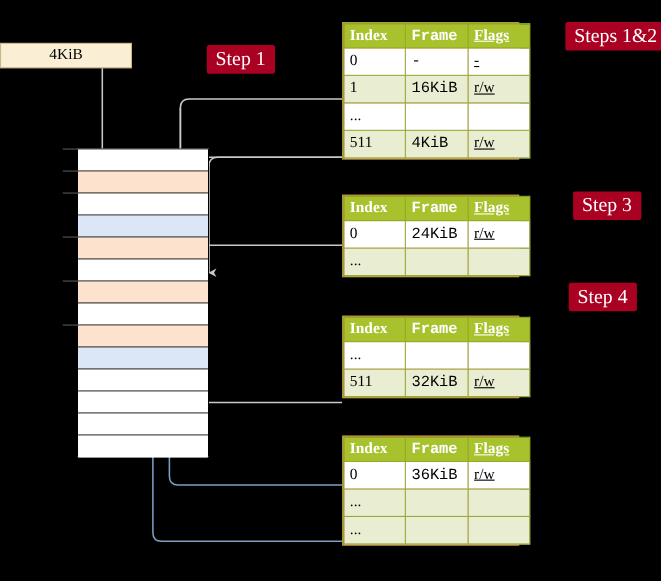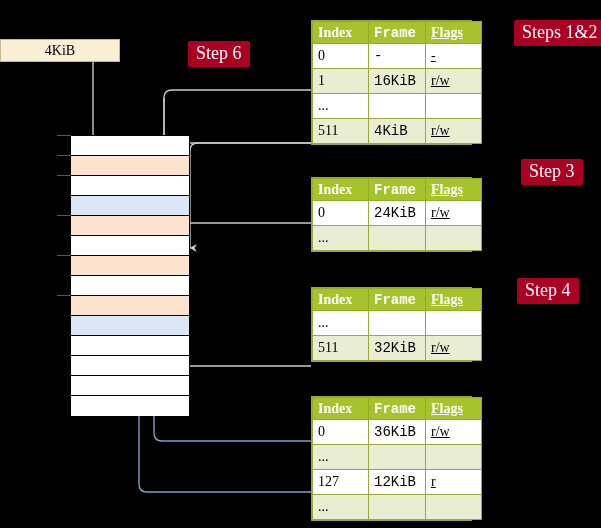--- a/index.html
+++ b/index.html
@@ -113,24 +113,24 @@
       <div class="memrow orange" style="position: relative;">
         <div class="tick" style="top: -1px;"></div>
       </div>
       <div class="memrow blue" style="position: relative;"></div>
       <div class="memrow" style="position: relative;"></div>
       <div class="memrow" style="position: relative;"></div>
       <div class="memrow" style="position: relative;"></div>
       <div class="memrow" style="position: relative;"></div>
     </div>
 
-  <div class="pill" style="left:188px;top:41px;">Step 6</div>
+  <div class="pill" style="left:188px;top:41px;">Step 1</div>
   <div class="pill" style="left:514px;top:20px;">Steps 1&amp;2</div>
-  <div class="pill" style="left:521px;top:159px;">Step 3</div>
-  <div class="pill" style="left:517px;top:278px;">Step 4</div>
+  <div class="pill" style="left:521px;top:174px;">Step 3</div>
+  <div class="pill" style="left:517px;top:257px;">Step 4</div>
 
   <div id="tables-host">
       <div class="ptable" style="left: 311px; top: 20px;">
         <table>
           <thead>
             <tr>
               <th class="c-index">Index</th>
               <th class="c-frame">Frame</th>
               <th class="c-flags">Flags</th>
             </tr>
@@ -218,25 +218,20 @@
             <tr>
               <td class="c-index">0</td>
               <td class="c-frame">36KiB</td>
               <td class="c-flags">r/w</td>
             </tr>
             <tr class="alt">
               <td class="c-index">...</td>
               <td class="c-frame"></td>
               <td class="c-flags"></td>
             </tr>
-            <tr>
-              <td class="c-index">127</td>
-              <td class="c-frame">12KiB</td>
-              <td class="c-flags">r</td>
-            </tr>
             <tr class="alt">
               <td class="c-index">...</td>
               <td class="c-frame"></td>
               <td class="c-flags"></td>
             </tr>
           </tbody>
         </table>
       </div>
     </div>
 

